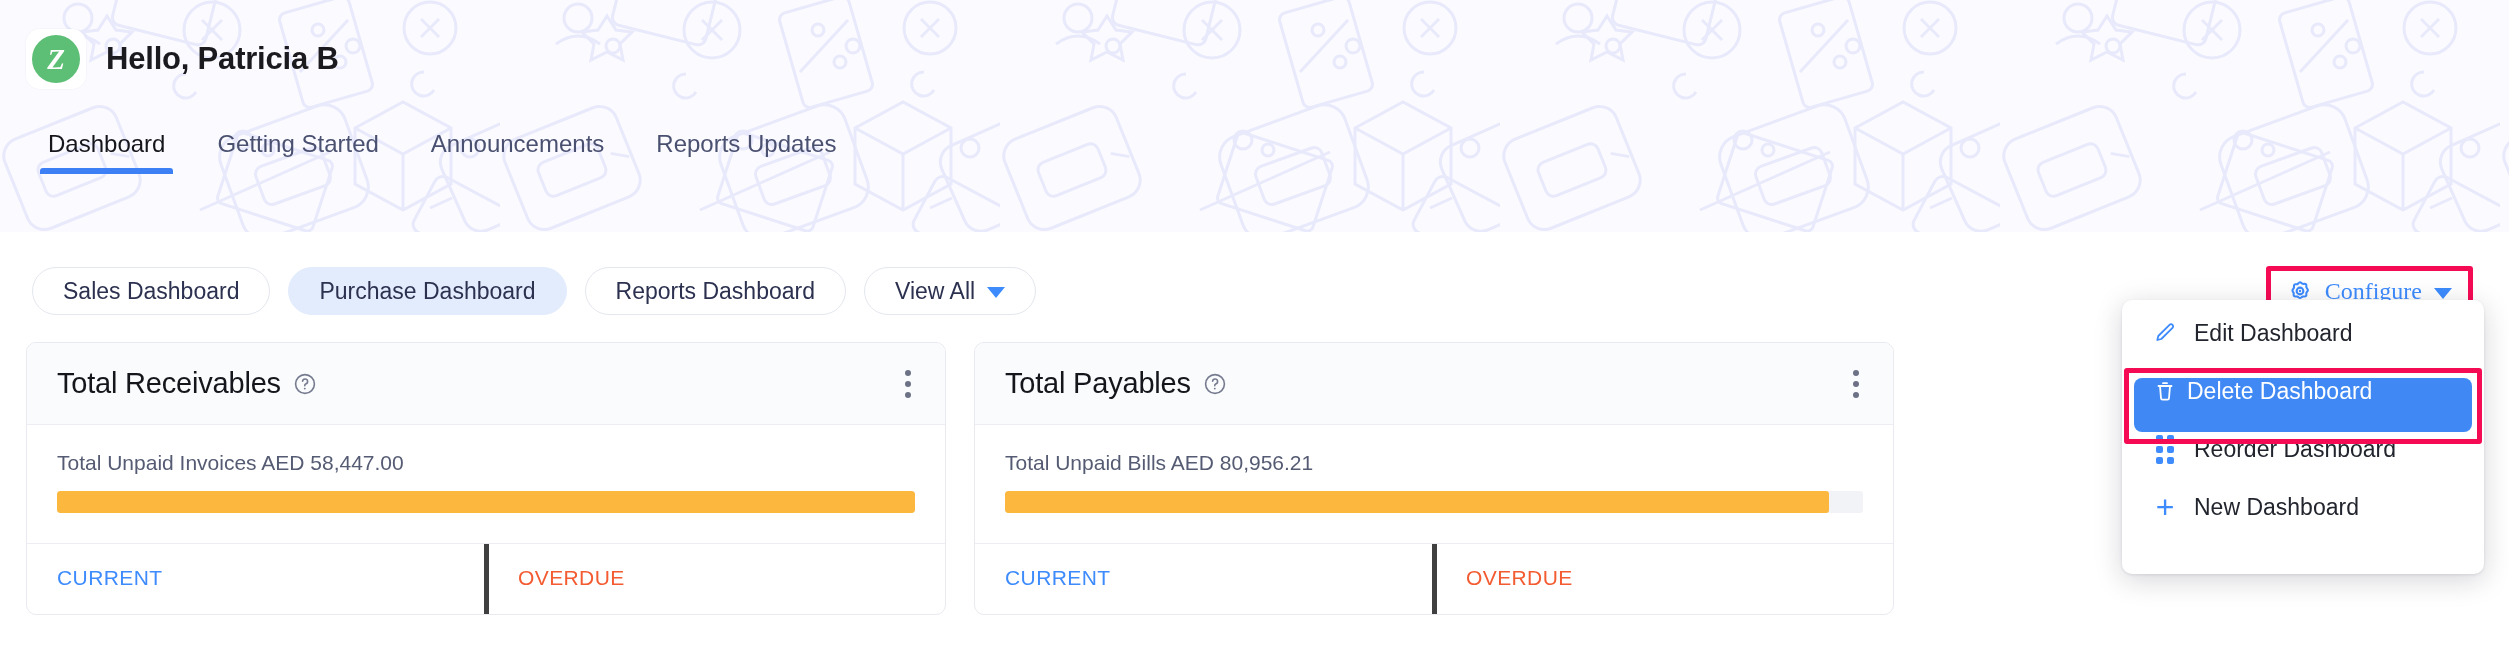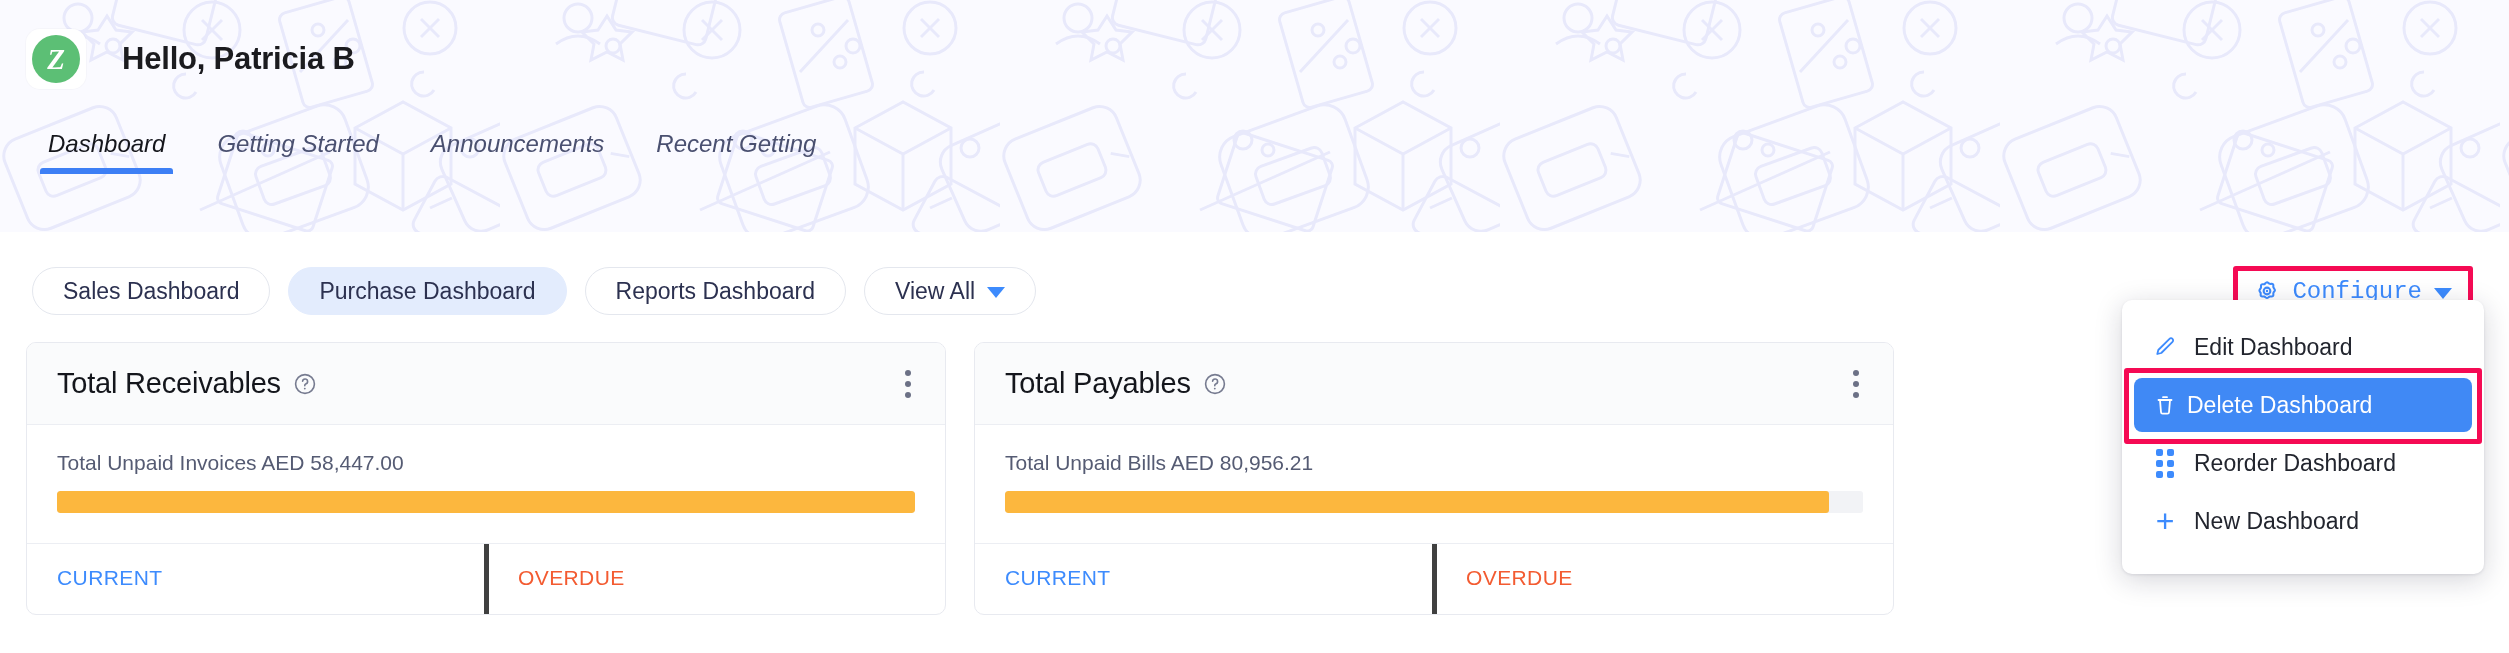--- a/index.html
+++ b/index.html
@@ -54,37 +54,36 @@
     align-items: center;
     justify-content: center;
     color: #ffffff;
     font-size: 29px;
     font-weight: 700;
     line-height: 1;
     font-family: "Liberation Serif", serif;
     font-style: italic;
   }
   .greeting-text {
-    margin-left: 36px;
+    margin-left: 20px;
     font-size: 31px;
     font-weight: 700;
     color: #1b1b1f;
     letter-spacing: -0.2px;
     text-align: right;
   }
 
   
   .tabs-row {
     position: relative;
     display: flex;
     align-items: flex-end;
     padding-left: 22px;
     height: 78px;
     gap: 0;
-    font-style: italic;
   }
   .tab {
     position: relative;
     font-size: 24px;
     color: #4a5070;
     padding: 0 26px 18px 26px;
     cursor: pointer;
     white-space: nowrap;
     line-height: 1;
   }
@@ -158,21 +157,21 @@
     display: inline-flex;
     align-items: center;
     gap: 12px;
     color: #3d8bfd;
     font-size: 24px;
     background: transparent;
     border: none;
     cursor: pointer;
     padding: 4px 10px;
     white-space: nowrap;
-    font-family: Liberation Mono, monospace;
+    font-family: Liberation Serif, serif;
   }
   .gear-icon { width: 26px; height: 26px; flex: none; display: block; }
   .chev-cfg {
     width: 0; height: 0;
     border-left: 9px solid transparent;
     border-right: 9px solid transparent;
     border-top: 11px solid #3d8bfd;
     margin-top: 4px;
   }
 
@@ -183,21 +182,20 @@
     left: 2122px;
     width: 362px;
     background: #ffffff;
     border-radius: 10px;
     box-shadow: 0 6px 28px rgba(20,24,50,0.18), 0 1px 3px rgba(20,24,50,0.10);
     padding: 16px 0 22px 0;
     z-index: 40;
   }
   .menu-item {
     display: flex;
-    align-items: center;
     gap: 16px;
     height: 54px;
     margin: 4px 12px;
     padding: 0 18px;
     border-radius: 8px;
     font-size: 23px;
     color: #22252e;
     cursor: pointer;
     white-space: nowrap;
   }
@@ -380,21 +378,21 @@
     <div class="avatar-tile">
       <div class="avatar-circle">Z</div>
     </div>
     <div class="greeting-text">Hello, Patricia B</div>
   </div>
 
   <div class="tabs-row">
     <div class="tab active">Dashboard</div>
     <div class="tab">Getting Started</div>
     <div class="tab">Announcements</div>
-    <div class="tab">Recent Getting</div>
+    <div class="tab">Reports Updates</div>
   </div>
 </div>
 
 <div class="pill-bar">
 
   <div class="pill">
     <span>Sales Dashboard</span>
   </div>
 
   <div class="pill selected">

